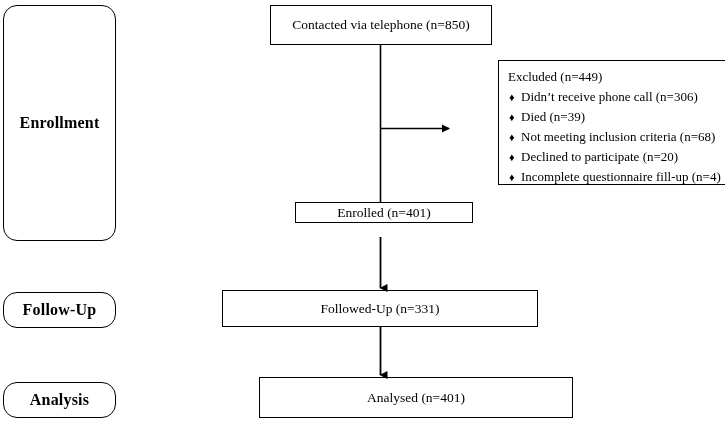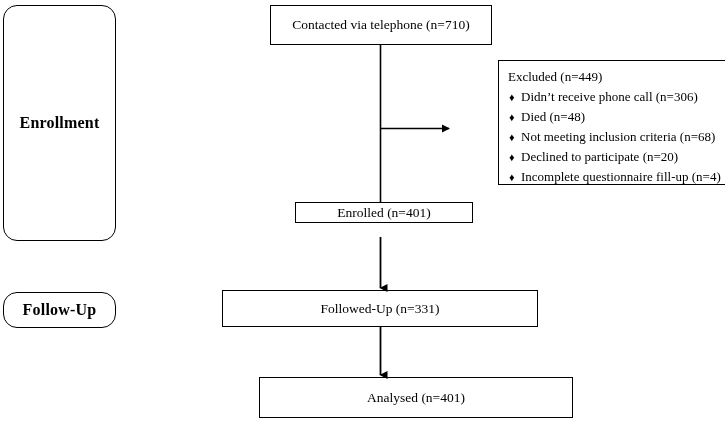--- a/index.html
+++ b/index.html
@@ -85,36 +85,39 @@
 <div id="diagram">
 
   <div class="stage-label" style="left:3px; top:292px; width:113px; height:36px;">
     <span>Follow-Up</span>
   </div>
 
   <div class="stage-label" style="left:3px; top:5px; width:113px; height:236px;">
     <span>Enrollment</span>
   </div>
 
+  <div class="stage-label" style="left:3px; top:382px; width:113px; height:36px;">
+    <span>Analysis</span>
+  </div>
 
   <div class="node" style="left:270px; top:5px; width:222px; height:40px;">
-    <span>Contacted via telephone (n=710)</span>
+    <span>Contacted via telephone (n=850)</span>
   </div>
 
   <div class="node node-left" style="left:453px; top:60px; width:269px; height:125px;">
     <div class="excl-body">
       <div class="excl-head">Excluded (n=449)</div>
       <ul class="excl-list">
         <li>
           <span class="bullet">♦</span>
           <span>Didn’t receive phone call (n=306)</span>
         </li>
         <li>
           <span class="bullet">♦</span>
-          <span>Died (n=48)</span>
+          <span>Died (n=39)</span>
         </li>
         <li>
           <span class="bullet">♦</span>
           <span>Not meeting inclusion criteria (n=68)</span>
         </li>
         <li>
           <span class="bullet">♦</span>
           <span>Declined to participate (n=20)</span>
         </li>
         <li>

